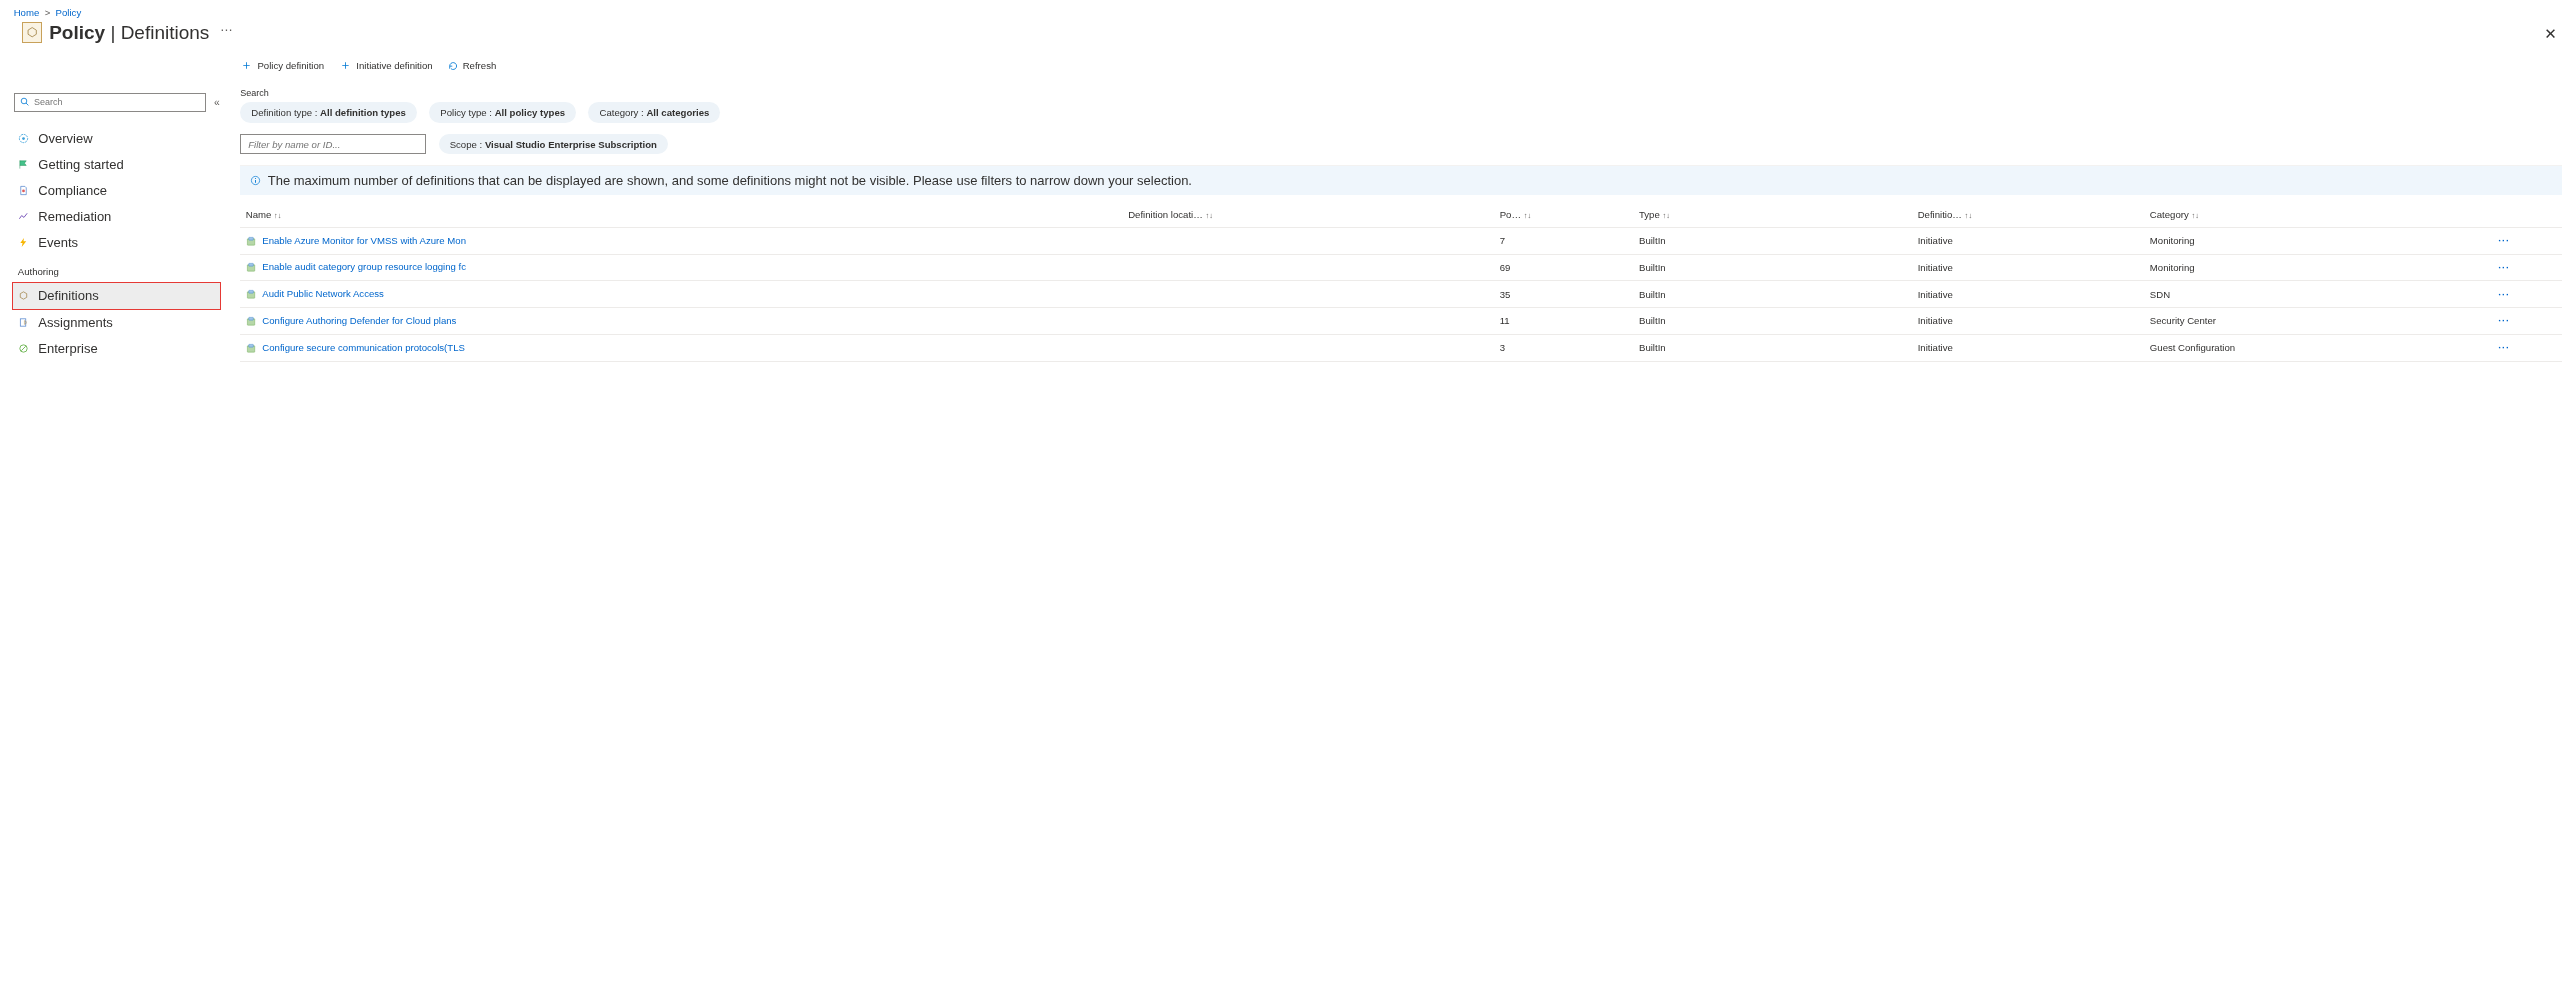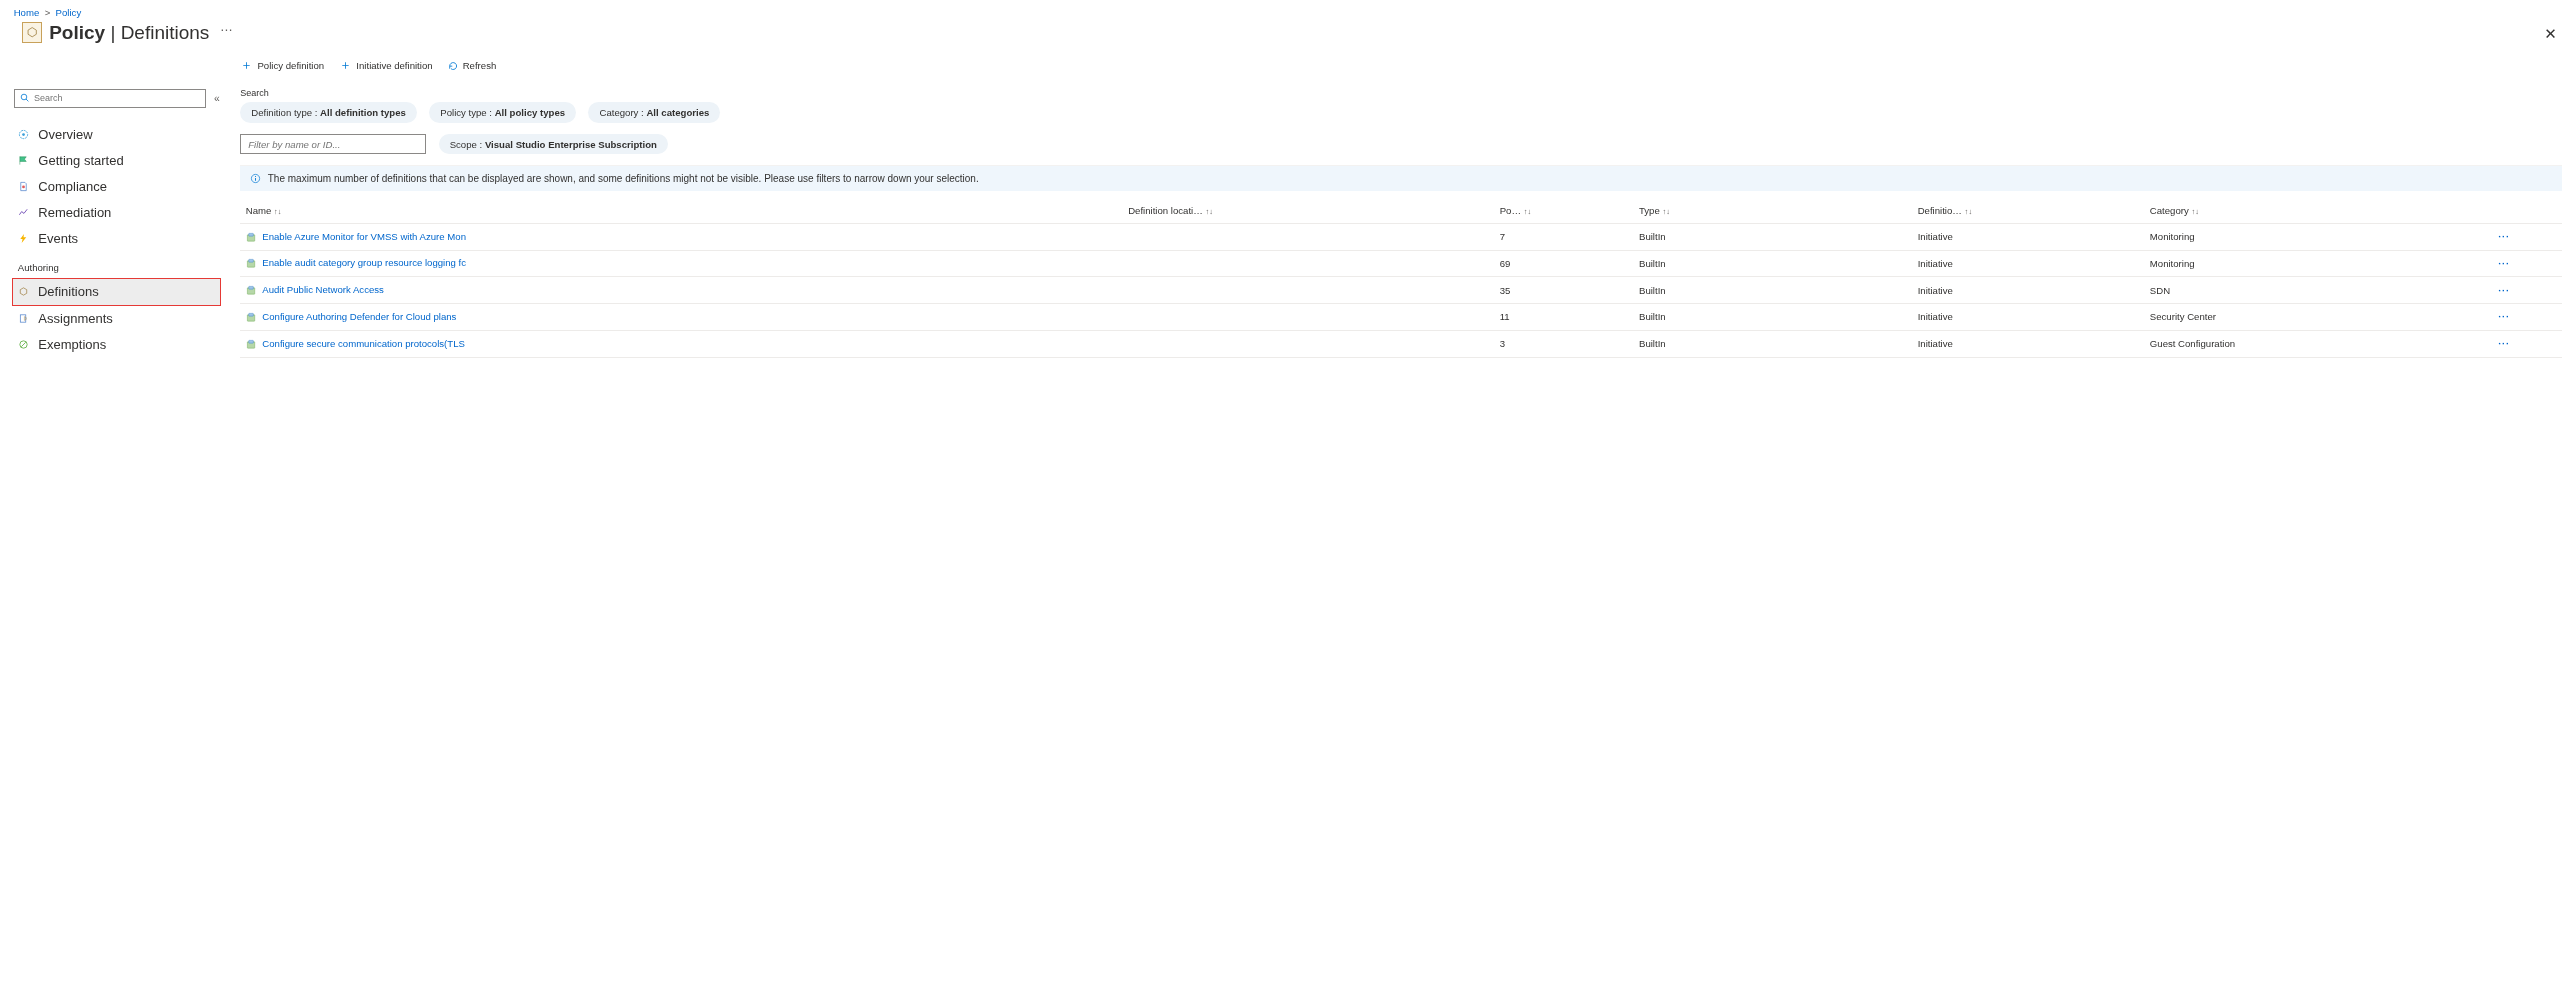--- a/index.html
+++ b/index.html
@@ -70,21 +70,21 @@
   }
   .pill {
     background:#edf3f8; border-radius:12.4px; padding:4.8px 11px; font-size:9.6px;
     color:#323130; cursor:pointer; white-space:nowrap;
   }
   .pill b { font-weight:600; }
 
   
   .info-bar {
     background:#eff6fc; border-top:0.7px solid #f3f2f1; padding:6.9px 9.6px;
-    display:flex; align-items:center; gap:6.9px; font-size:10px; color:#323130;
+    display:flex; align-items:center; gap:6.9px; font-size:13px; color:#323130;
     margin-bottom:6.9px;
   }
   .info-bar .info-ic { color:#0078d4; }
 
   
   .tbl { width:100%; border-collapse:collapse; table-layout:fixed; }
   .tbl th, .tbl td {
     text-align:left; padding:6.9px 5.5px; font-size:9.6px;
     border-bottom:0.7px solid #edebe9; white-space:nowrap; overflow:hidden; text-overflow:ellipsis;
   }
@@ -203,21 +203,21 @@
         </span>
       <span>Assignments</span>
     </div>
     <div class="nav-item">
       <span class="nav-icon">
           <svg viewBox="0 0 24 24" width="11" height="11">
             <circle cx="12" cy="12" r="8" fill="none" stroke="#6bb551" stroke-width="2"></circle>
             <line x1="7" y1="17" x2="17" y2="7" stroke="#6bb551" stroke-width="2"></line>
           </svg>
         </span>
-      <span>Exemptions</span>
+      <span>Enterprise</span>
     </div>
   </div>
 
   <div class="main">
 
     <div class="toolbar">
       <div class="toolbar-btn">
         <span class="ic plus-ic">＋</span>
         <span>Policy definition</span>
       </div>

